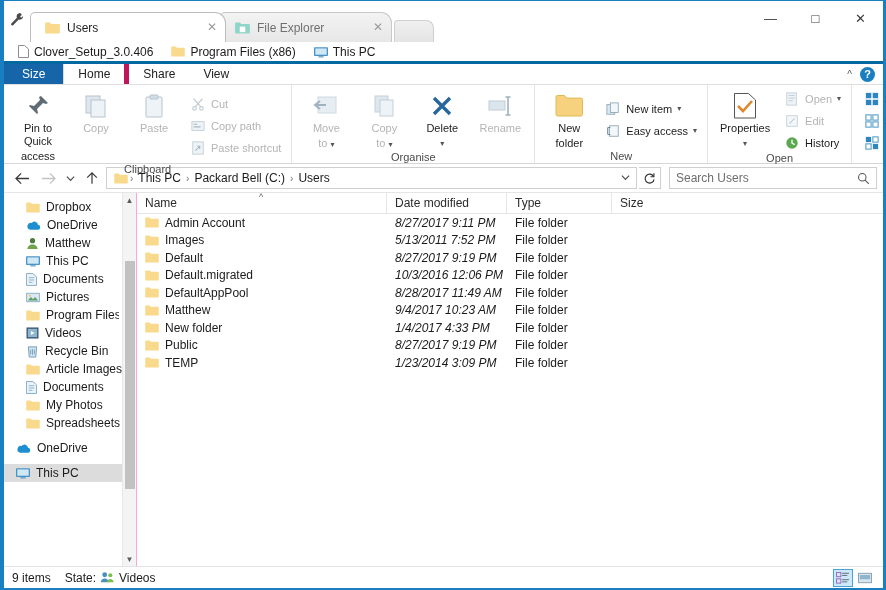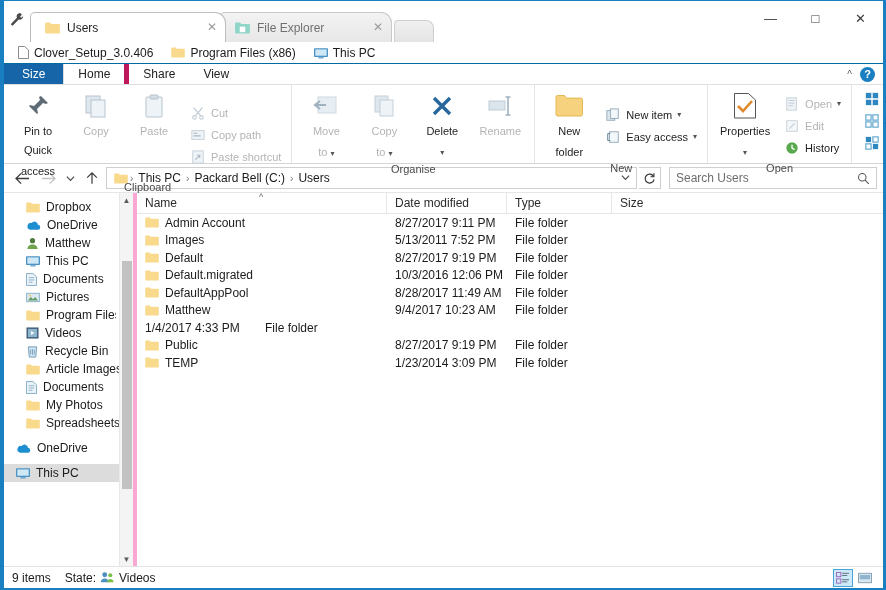--- a/index.html
+++ b/index.html
@@ -87,21 +87,21 @@
     display: flex; align-items: center; justify-content: center;
     color: #3a3a3a; font-size: 13px;
   }
 
   
   .bookmarkbar {
     height: 22px; flex: none;
     display: flex; align-items: center;
     gap: 6px; padding-left: 8px;
     background: #ffffff;
-    border-bottom: 1px solid #0369a1;
+    border-bottom: 3px solid #0369a1;
   }
   .bookmark {
     display: flex; align-items: center; gap: 5px;
     padding: 0 6px; height: 20px;
     font-size: 12px; color: #1b1b1b; white-space: nowrap;
   }
 
   
   .ribbon-tabs {
     height: 21px; flex: none;
@@ -142,21 +142,21 @@
   .rgroup .rg-body { display: flex; flex: 1; gap: 2px; }
   .rg-title {
     text-align: center; font-size: 11px; color: #4a4a4a;
     height: 14px; line-height: 12px;
   }
   .bigbtn {
     width: 56px;
     display: flex; flex-direction: column; align-items: center;
     justify-content: flex-start; gap: 2px;
     padding-top: 3px;
-    text-align: center; color: #1d1d1d; line-height: 19px;
+    text-align: center; color: #1d1d1d; line-height: 13px;
   }
   .bigbtn.dim { color: #b4b4b4; }
   .bigbtn .ic { height: 28px; display: flex; align-items: center; }
   .smallcol { display: flex; flex-direction: column; justify-content: center; gap: 3px; padding-left: 2px; }
   .smallbtn {
     display: flex; align-items: center; gap: 5px;
     height: 19px; padding: 0 4px;
     color: #1d1d1d; white-space: nowrap;
   }
   .smallbtn.dim { color: #b4b4b4; }
@@ -202,21 +202,21 @@
   .searchbox span.ph { flex: 1; color: #6d6d6d; font-size: 12px; }
 
   
   .body { flex: 1; display: flex; min-height: 0; background: #fff; }
 
   
   .sidebar {
     width: 133px; flex: none;
     position: relative;
     background: #ffffff;
-    border-right: 4px solid #f9a8d4;
+    border-right: 1px solid #f9a8d4;
     padding-top: 5px;
     overflow: hidden;
   }
   .navitem {
     height: 18px; display: flex; align-items: center;
     gap: 6px; padding-left: 22px; padding-right: 2px;
     font-size: 12px; color: #1b1b1b; white-space: nowrap;
   }
   .navitem.root    { padding-left: 12px; }
   .navitem.selected { background: #dcdcdc; }
@@ -251,21 +251,21 @@
   .ch.type { width: 105px; }
   .ch.size { flex: 1; border-right: none; }
   .sortmark {
     position: absolute; left: 122px; top: -1px;
     color: #666; font-size: 9px;
   }
   .rows { flex: 1; overflow: hidden; }
   .row { height: 17.5px; display: flex; align-items: center; font-size: 12px; color: #1b1b1b; }
   .cell { display: flex; align-items: center; gap: 6px; padding-left: 8px; white-space: nowrap; }
   .cell.name { width: 250px; }
-  .cell.date { width: 120px; }
+  .cell.date { width: 120px; font-style: italic; }
   .cell.type { width: 105px; }
   .cell.size { flex: 1; }
 
   
   .statusbar {
     height: 22px; flex: none;
     display: flex; align-items: center;
     gap: 14px; padding: 0 8px;
     font-size: 12px; color: #1b1b1b;
     border-top: 1px solid #e3e3e3;
@@ -909,20 +909,28 @@
                   <path d="M0 1.5A1 1 0 0 1 1 .5h4.3l1.3 1.6H15a1 1 0 0 1 1 1v8.4a1 1 0 0 1-1 1H1a1 1 0 0 1-1-1z" fill="#f9d98c"></path>
                 </svg>
               </span>
               <span>Matthew</span>
             </div>
             <div class="cell date">9/4/2017 10:23 AM</div>
             <div class="cell type">File folder</div>
             <div class="cell size"></div>
           </div>
           <div class="row">
+            <div class="cell name">
+              <span class="ix">
+                <svg width="14" height="11" viewBox="0 0 16 13">
+                  <path d="M0 1.5A1 1 0 0 1 1 .5h4.3l1.3 1.6H15a1 1 0 0 1 1 1v8.4a1 1 0 0 1-1 1H1a1 1 0 0 1-1-1z" fill="#f9d98c"></path>
+                </svg>
+              </span>
+              <span>New folder</span>
+            </div>
             <div class="cell date">1/4/2017 4:33 PM</div>
             <div class="cell type">File folder</div>
             <div class="cell size"></div>
           </div>
           <div class="row">
             <div class="cell name">
               <span class="ix">
                 <svg width="14" height="11" viewBox="0 0 16 13">
                   <path d="M0 1.5A1 1 0 0 1 1 .5h4.3l1.3 1.6H15a1 1 0 0 1 1 1v8.4a1 1 0 0 1-1 1H1a1 1 0 0 1-1-1z" fill="#f9d98c"></path>
                 </svg>

